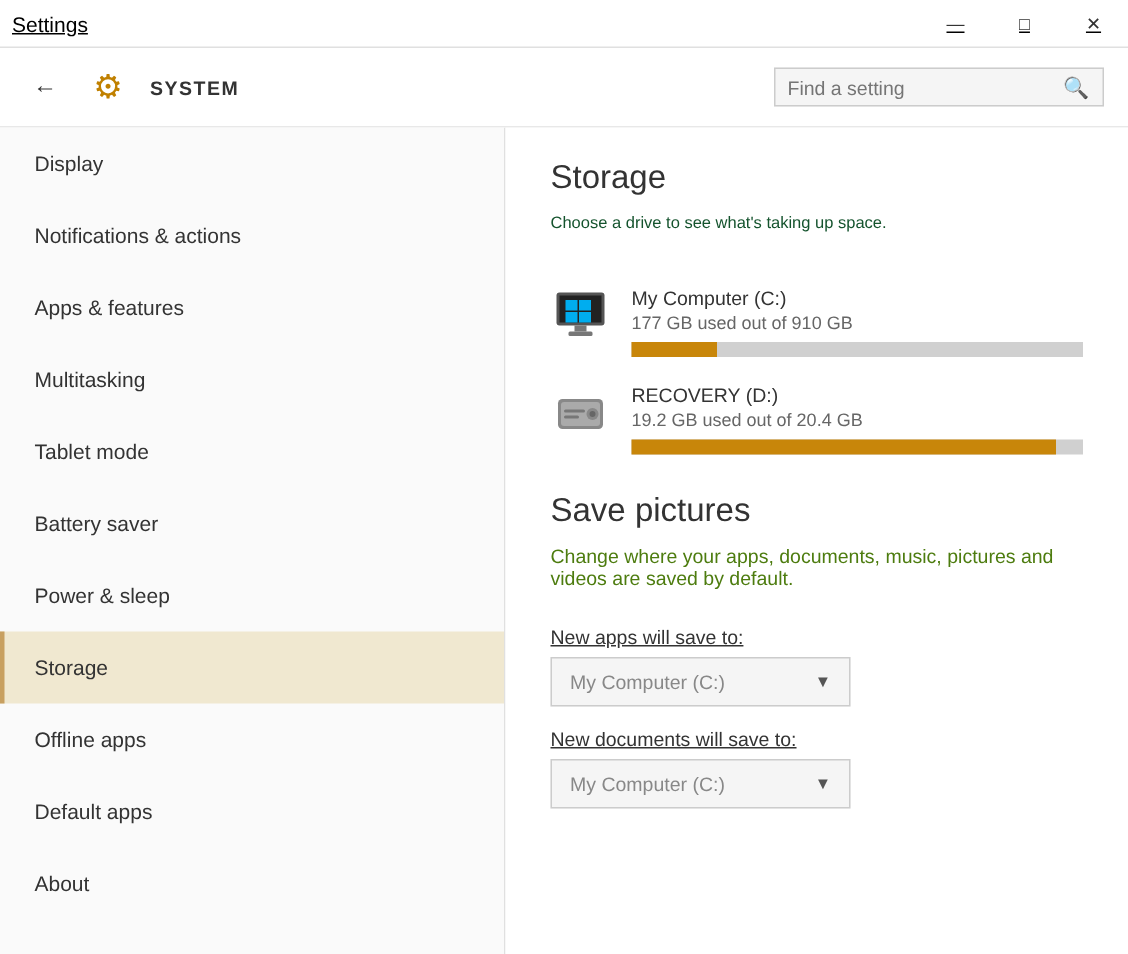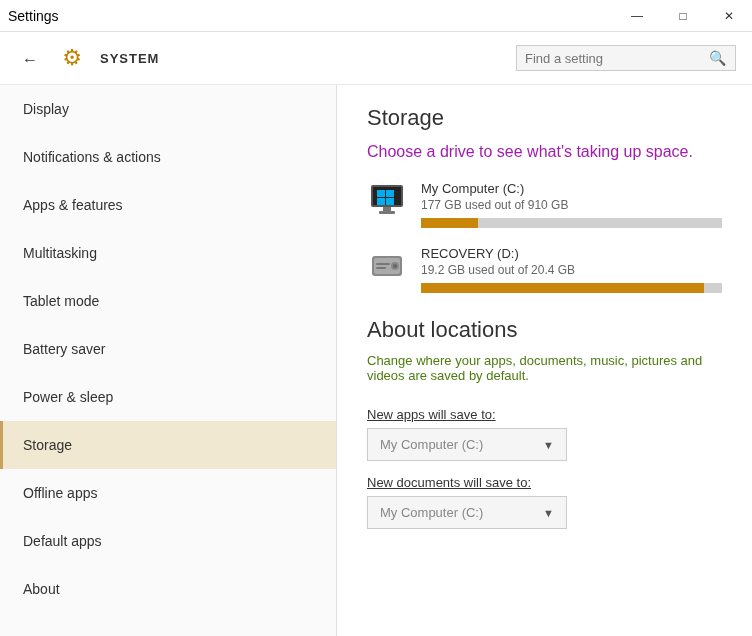--- a/index.html
+++ b/index.html
@@ -17,20 +17,21 @@
     
     .title-bar {
       display: flex;
       align-items: center;
       justify-content: space-between;
       background: #fff;
       border-bottom: 1px solid #e0e0e0;
       height: 32px;
       padding: 0 0 0 8px;
       flex-shrink: 0;
+      text-decoration: underline;
     }
     .title-bar-left {
       display: flex;
       align-items: center;
       gap: 8px;
     }
     .title-bar-controls {
       display: flex;
     }
     .title-bar-btn {
@@ -141,23 +142,23 @@
       background: #fff;
     }
 
     .section-title {
       font-size: 22px;
       font-weight: 300;
       color: #333;
       margin-bottom: 12px;
     }
     .section-desc {
-      font-size: 16px;
-      color: #a21caf;
-      margin-bottom: 20px;
+      font-size: 11px;
+      color: #14532d;
+      margin-bottom: 36px;
     }
 
     
     .drive-item {
       display: flex;
       align-items: flex-start;
       gap: 14px;
       margin-bottom: 18px;
     }
     .drive-icon {
@@ -341,21 +342,21 @@
       </div>
       <div class="drive-info">
         <div class="drive-name">RECOVERY (D:)</div>
         <div class="drive-usage">19.2 GB used out of 20.4 GB</div>
         <div class="progress-bar-bg">
           <div class="progress-bar-fill" style="width:94%"></div>
         </div>
       </div>
     </div>
 
-    <div class="save-section-title">About locations</div>
+    <div class="save-section-title">Save pictures</div>
     <div class="save-desc">Change where your apps, documents, music, pictures and videos are saved by default.</div>
 
     <div class="save-label">New apps will save to:</div>
     <div class="dropdown">
       <span>My Computer (C:)</span>
       <span class="dropdown-arrow">▼</span>
     </div>
 
     <div class="save-label">New documents will save to:</div>
     <div class="dropdown">

